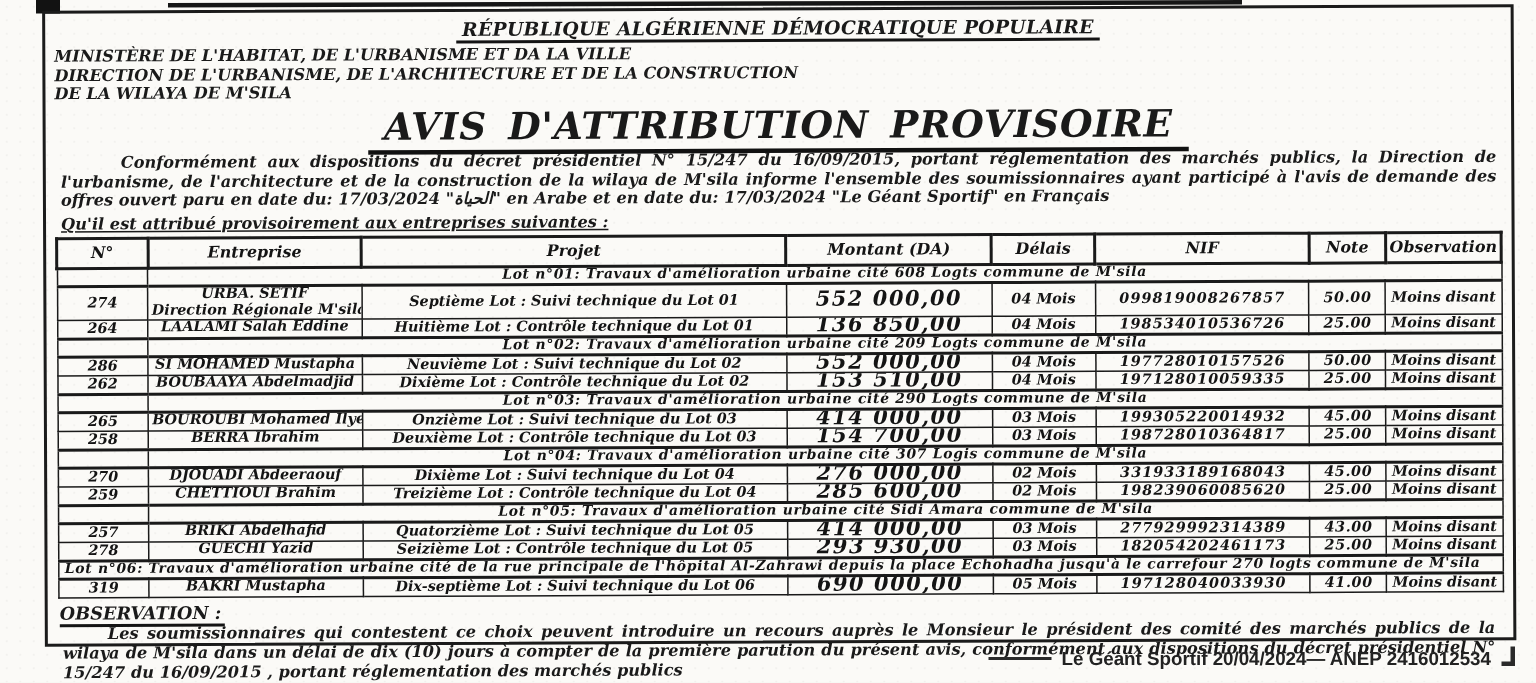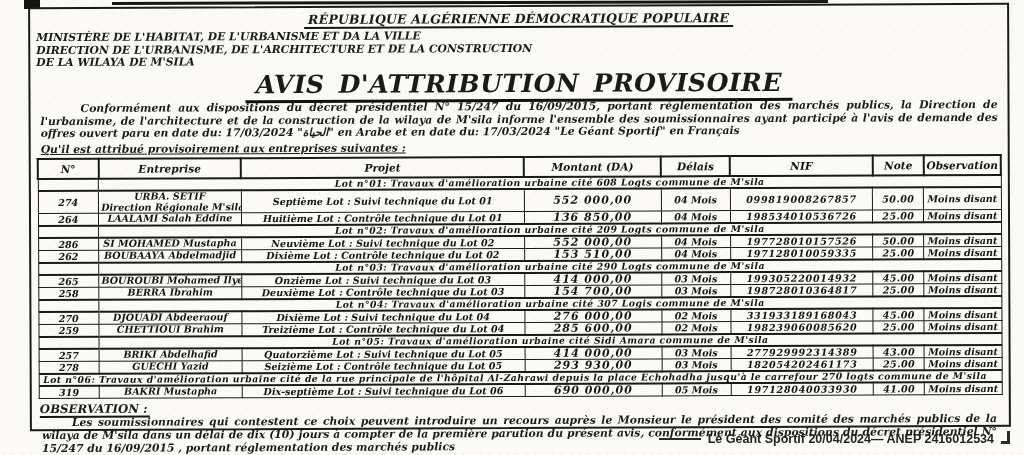--- a/index.html
+++ b/index.html
@@ -53,21 +53,21 @@
     padding:0 2px; height:12px; line-height:11px;
     white-space:nowrap; overflow:hidden;
   }
   tr.lot-row td {
     font-size:9.3px; height:11px; line-height:10px;
     border-top:2px solid #1a1a1a; border-bottom:2px solid #1a1a1a;
     letter-spacing:.45px;
   }
   tr.lot-row td.left { text-align:left; padding-left:4px; }
   tr.entry-row td.c-entreprise div { line-height:10.5px; }
-  tr.entry-row td.c-montant { letter-spacing:1px; font-size:11px; }
+  tr.entry-row td.c-montant { letter-spacing:1px; font-size:14px; }
   tr.entry-row td.c-nif { letter-spacing:.7px;text-align:center; }
   tr.entry-row td.c-note { letter-spacing:.4px; }
 
   .obs-heading { margin:3px 0 0 2px; font-size:11.8px; }
   .obs-heading span { border-bottom:2px solid #141414; padding-right:2px; }
   .obs-text { margin:1px 6px 0 4px; font-size:10.8px; line-height:12.8px; text-align:justify; text-indent:30px; }
 
   .footer {
     position:absolute; right:14px; bottom:9px;
     display:flex; align-items:center; gap:7px;

